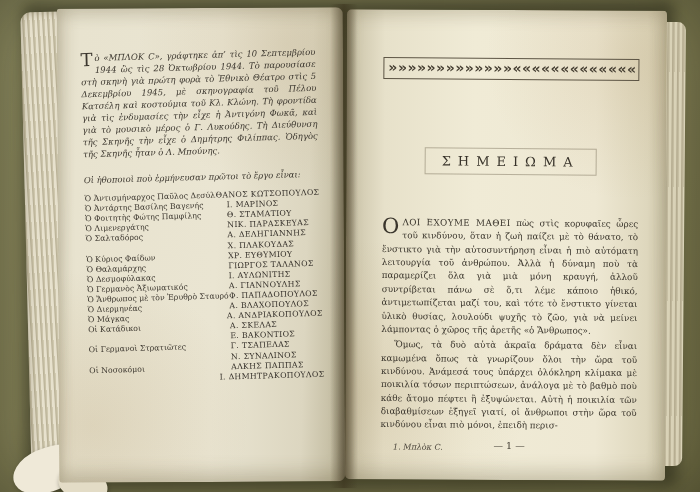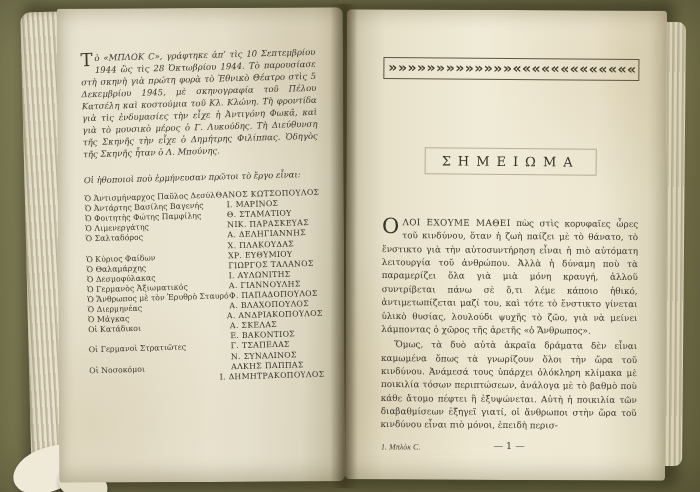--- a/index.html
+++ b/index.html
@@ -88,21 +88,21 @@
   .title-wrap { text-align:center; margin-top:68px; }
   .note-title {
     display:inline-block; padding:5px 16px; border:1px solid rgba(90,78,58,.38);
     font-size:13px; letter-spacing:7px; color:#38332a;
   }
   .note { margin-top:42px; font-size:8.8px; line-height:1.52; text-align:justify; }
   .dropcap { float:left; font-size:21px; line-height:17px; padding:2px 3px 0 0; }
   .lead { letter-spacing:.4px; }
   .note-p2 { text-indent:13px; margin-top:2px; }
   .rp-footer { position:absolute; left:36px; right:28px; top:430px; height:16px; }
-  .signature { position:absolute; left:0; top:3px; font-style:italic; font-size:8px; color:#4a443a;font-family:Liberation Serif, serif; }
+  .signature { position:absolute; left:12px; top:3px; font-style:italic; font-size:8px; color:#4a443a; }
   .folio { position:absolute; left:0; right:0; text-align:center; top:0; font-size:9.5px; color:#3a352c; }
 </style>
 </head>
 <body>
 
 <div class="photo">
   <div class="book-shadow"></div>
   <div class="edge-left"></div>
   <div class="scrap scrap-a"></div>
   <div class="scrap scrap-b"></div>

